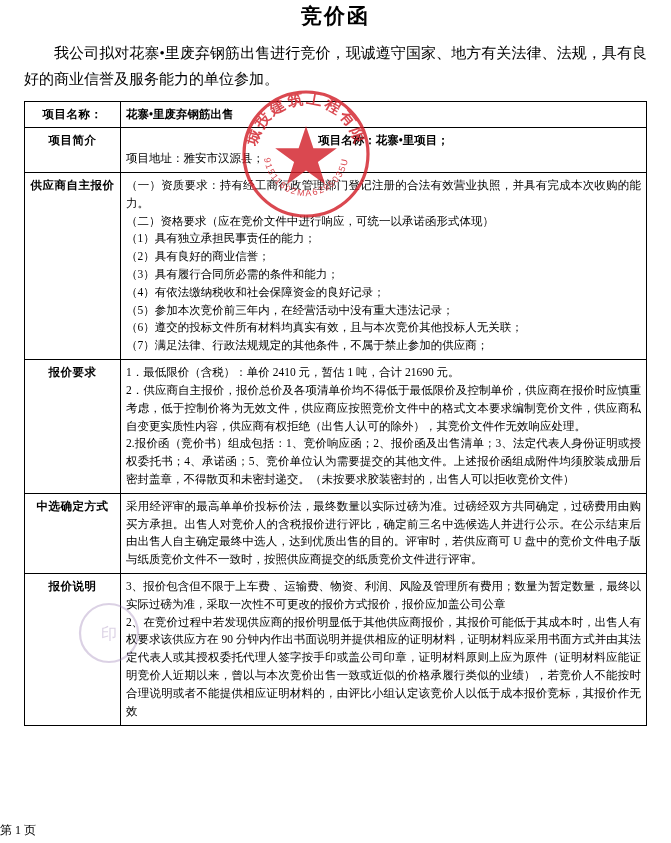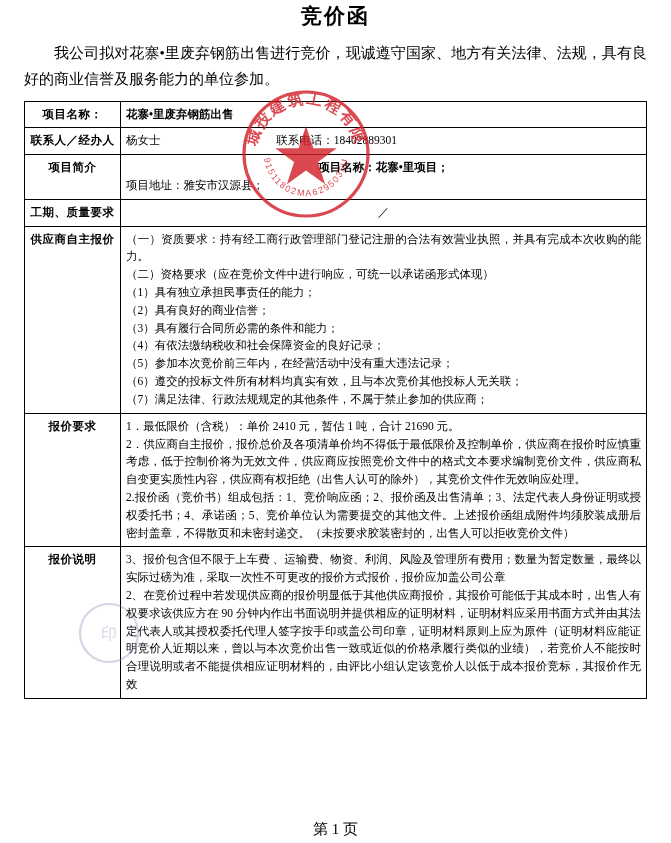--- a/index.html
+++ b/index.html
@@ -72,22 +72,21 @@
     text-align: justify;
   }
   .row-line {
     display: block;
   }
   .footer {
     position: absolute;
     bottom: 6px;
     left: 0;
     width: 100%;
-    text-align: center;
-    font-size: 15px;
+    font-size: 12px;
   }
   
   .seal {
     position: absolute;
     left: 240px;
     top: 86px;
     width: 132px;
     height: 132px;
     pointer-events: none;
     z-index: 5;
@@ -119,37 +118,25 @@
     <colgroup>
       <col style="width:96px">
       <col>
     </colgroup>
     <tbody>
       <tr>
         <td class="label">项目名称：</td>
         <td class="val b">花寨•里废弃钢筋出售</td>
       </tr>
       <tr>
-        <td class="label">联系人／经办人</td>
-        <td class="val">
-          <span>杨女士</span>
-          <span style="display:inline-block;width:110px"></span>
-          <span>联系电话：</span><span>18402889301</span>
-        </td>
-      </tr>
-      <tr>
         <td class="label">项目简介</td>
         <td class="val">
           <span class="row-line b">项目名称：花寨•里项目；</span>
           <span class="row-line">项目地址：雅安市汉源县；</span>
         </td>
-      </tr>
-      <tr>
-        <td class="label">工期、质量要求</td>
-        <td class="val center">／</td>
       </tr>
       <tr>
         <td class="label">供应商自主报价</td>
         <td class="val">
           <p class="para">（一）资质要求：持有经工商行政管理部门登记注册的合法有效营业执照，并具有完成本次收购的能力。</p>
           <p class="para">（二）资格要求（应在竞价文件中进行响应，可统一以承诺函形式体现）</p>
           <p class="para">（1）具有独立承担民事责任的能力；</p>
           <p class="para">（2）具有良好的商业信誉；</p>
           <p class="para">（3）具有履行合同所必需的条件和能力；</p>
           <p class="para">（4）有依法缴纳税收和社会保障资金的良好记录；</p>
@@ -157,20 +144,26 @@
           <p class="para">（6）遵交的投标文件所有材料均真实有效，且与本次竞价其他投标人无关联；</p>
           <p class="para">（7）满足法律、行政法规规定的其他条件，不属于禁止参加的供应商；</p>
         </td>
       </tr>
       <tr>
         <td class="label">报价要求</td>
         <td class="val">
           <p class="para">1．最低限价（含税）：单价 2410 元，暂估 1 吨，合计 21690 元。</p>
           <p class="para">2．供应商自主报价，报价总价及各项清单价均不得低于最低限价及控制单价，供应商在报价时应慎重考虑，低于控制价将为无效文件，供应商应按照竞价文件中的格式文本要求编制竞价文件，供应商私自变更实质性内容，供应商有权拒绝（出售人认可的除外），其竞价文件作无效响应处理。</p>
           <p class="para">2.报价函（竞价书）组成包括：1、竞价响应函；2、报价函及出售清单；3、法定代表人身份证明或授权委托书；4、承诺函；5、竞价单位认为需要提交的其他文件。上述报价函组成附件均须胶装成册后密封盖章，不得散页和未密封递交。（未按要求胶装密封的，出售人可以拒收竞价文件）</p>
+        </td>
+      </tr>
+      <tr>
+        <td class="label">中选确定方式</td>
+        <td class="val">
+          <p class="para">采用经评审的最高单单价投标价法，最终数量以实际过磅为准。过磅经双方共同确定，过磅费用由购买方承担。出售人对竞价人的含税报价进行评比，确定前三名中选候选人并进行公示。在公示结束后由出售人自主确定最终中选人，达到优质出售的目的。评审时，若供应商可 U 盘中的竞价文件电子版与纸质竞价文件不一致时，按照供应商提交的纸质竞价文件进行评审。</p>
         </td>
       </tr>
       <tr>
         <td class="label">报价说明</td>
         <td class="val">
           <p class="para">3、报价包含但不限于上车费 、运输费、物资、利润、风险及管理所有费用；数量为暂定数量，最终以实际过磅为准，采取一次性不可更改的报价方式报价，报价应加盖公司公章</p>
           <p class="para">2、在竞价过程中若发现供应商的报价明显低于其他供应商报价，其报价可能低于其成本时，出售人有权要求该供应方在 90 分钟内作出书面说明并提供相应的证明材料，证明材料应采用书面方式并由其法定代表人或其授权委托代理人签字按手印或盖公司印章，证明材料原则上应为原件（证明材料应能证明竞价人近期以来，曾以与本次竞价出售一致或近似的价格承履行类似的业绩），若竞价人不能按时合理说明或者不能提供相应证明材料的，由评比小组认定该竞价人以低于成本报价竞标，其报价作无效</p>
         </td>
       </tr>
     </tbody>

